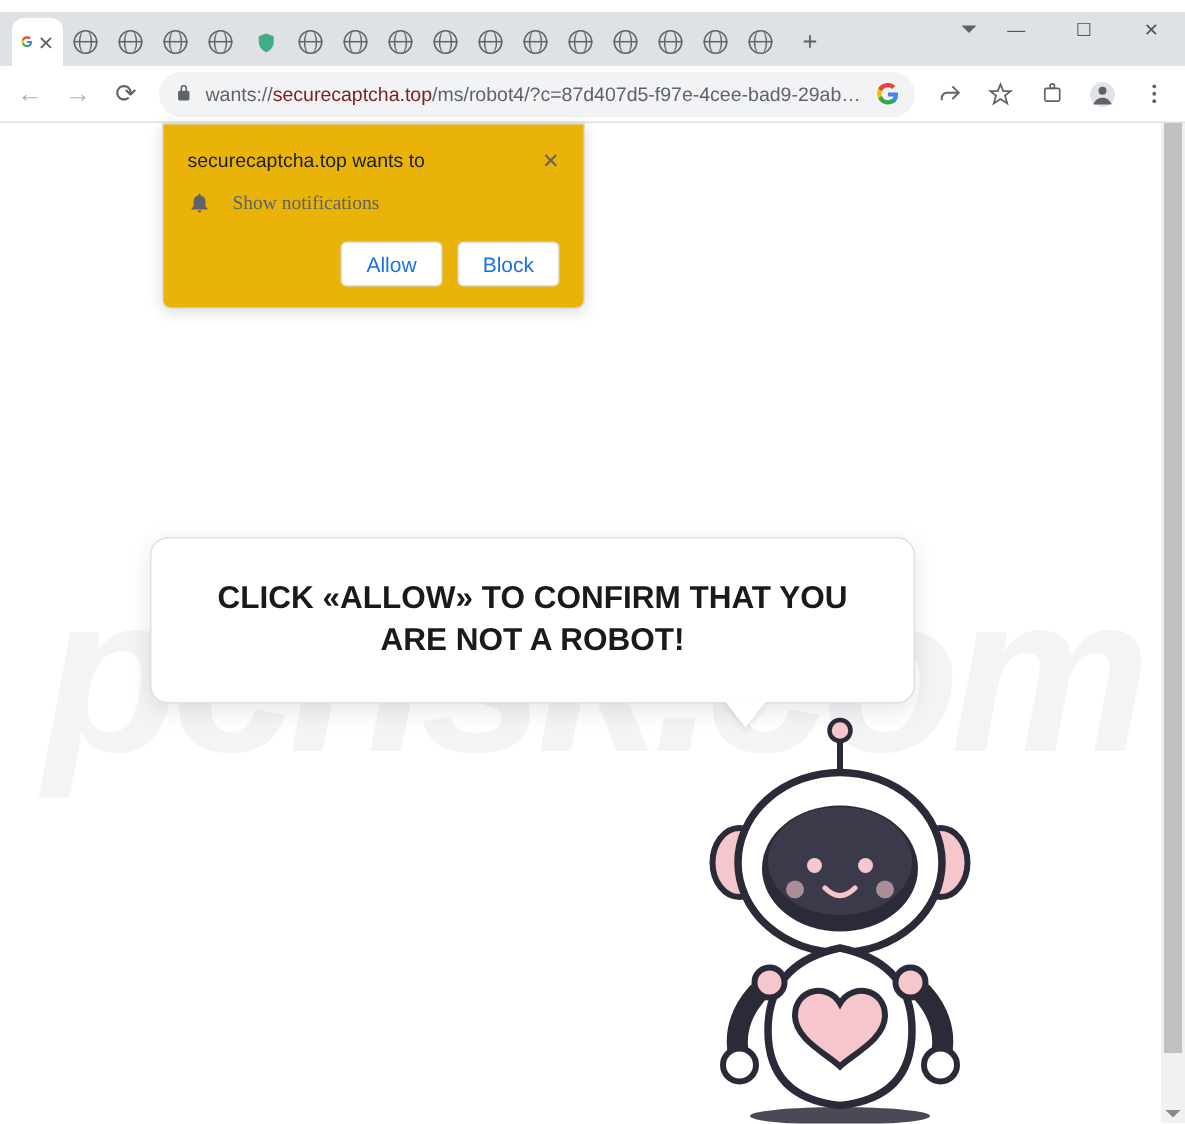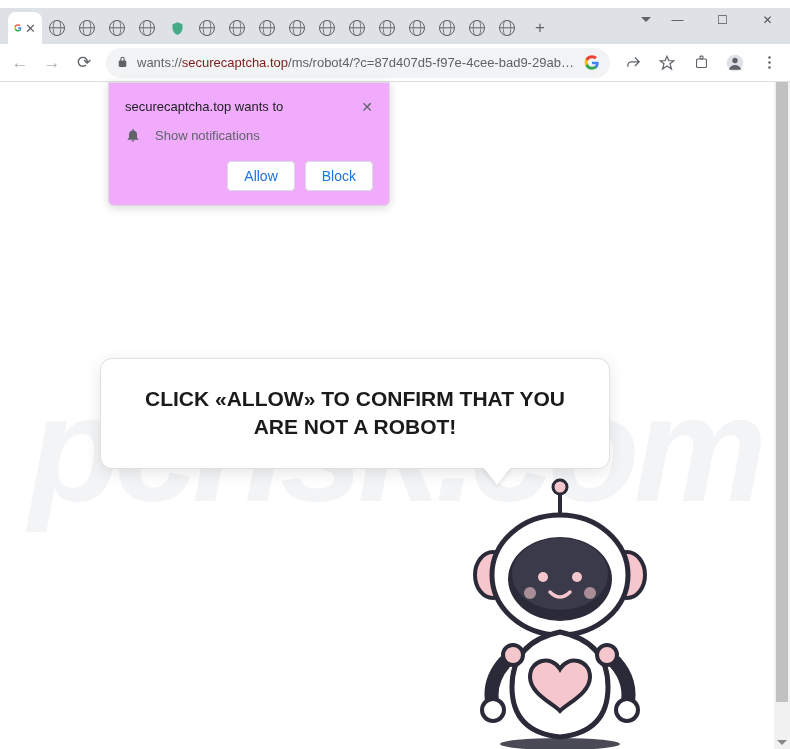--- a/index.html
+++ b/index.html
@@ -127,34 +127,34 @@
       border-left: 5px solid transparent; border-right: 5px solid transparent;
       border-top: 5px solid #888;
     }
 
     
     .permission-dialog {
       position: absolute;
       left: 108px;
       top: 0px;
       width: 282px;
-      background: #f0abfc;
+      background: #eab308;
       border: 1px solid #dadce0;
       border-radius: 0 0 6px 6px;
       box-shadow: 0 2px 10px rgba(0,0,0,0.15);
       padding: 16px 16px 14px 16px;
       font-size: 13px;
     }
     .perm-header {
       display: flex; justify-content: space-between; align-items: flex-start;
     }
     .perm-title { color: #202124; font-size: 13px; }
     .perm-close { color: #5f6368; font-size: 14px; cursor: pointer; }
     .perm-body {
-      display: flex; align-items: center; gap: 14px; margin-top: 12px; color: #5f6368;
+      display: flex; align-items: center; gap: 14px; margin-top: 12px; color: #5f6368; font-family: Liberation Serif, serif;
     }
     .bell-icon { width: 16px; height: 16px; }
     .perm-actions {
       display: flex; justify-content: flex-end; gap: 10px; margin-top: 18px;
     }
     .perm-btn {
       border: 1px solid #dadce0; background: #fff; color: #1a73e8;
       padding: 6px 16px; border-radius: 4px; font-size: 14px; cursor: pointer;
     }
 

